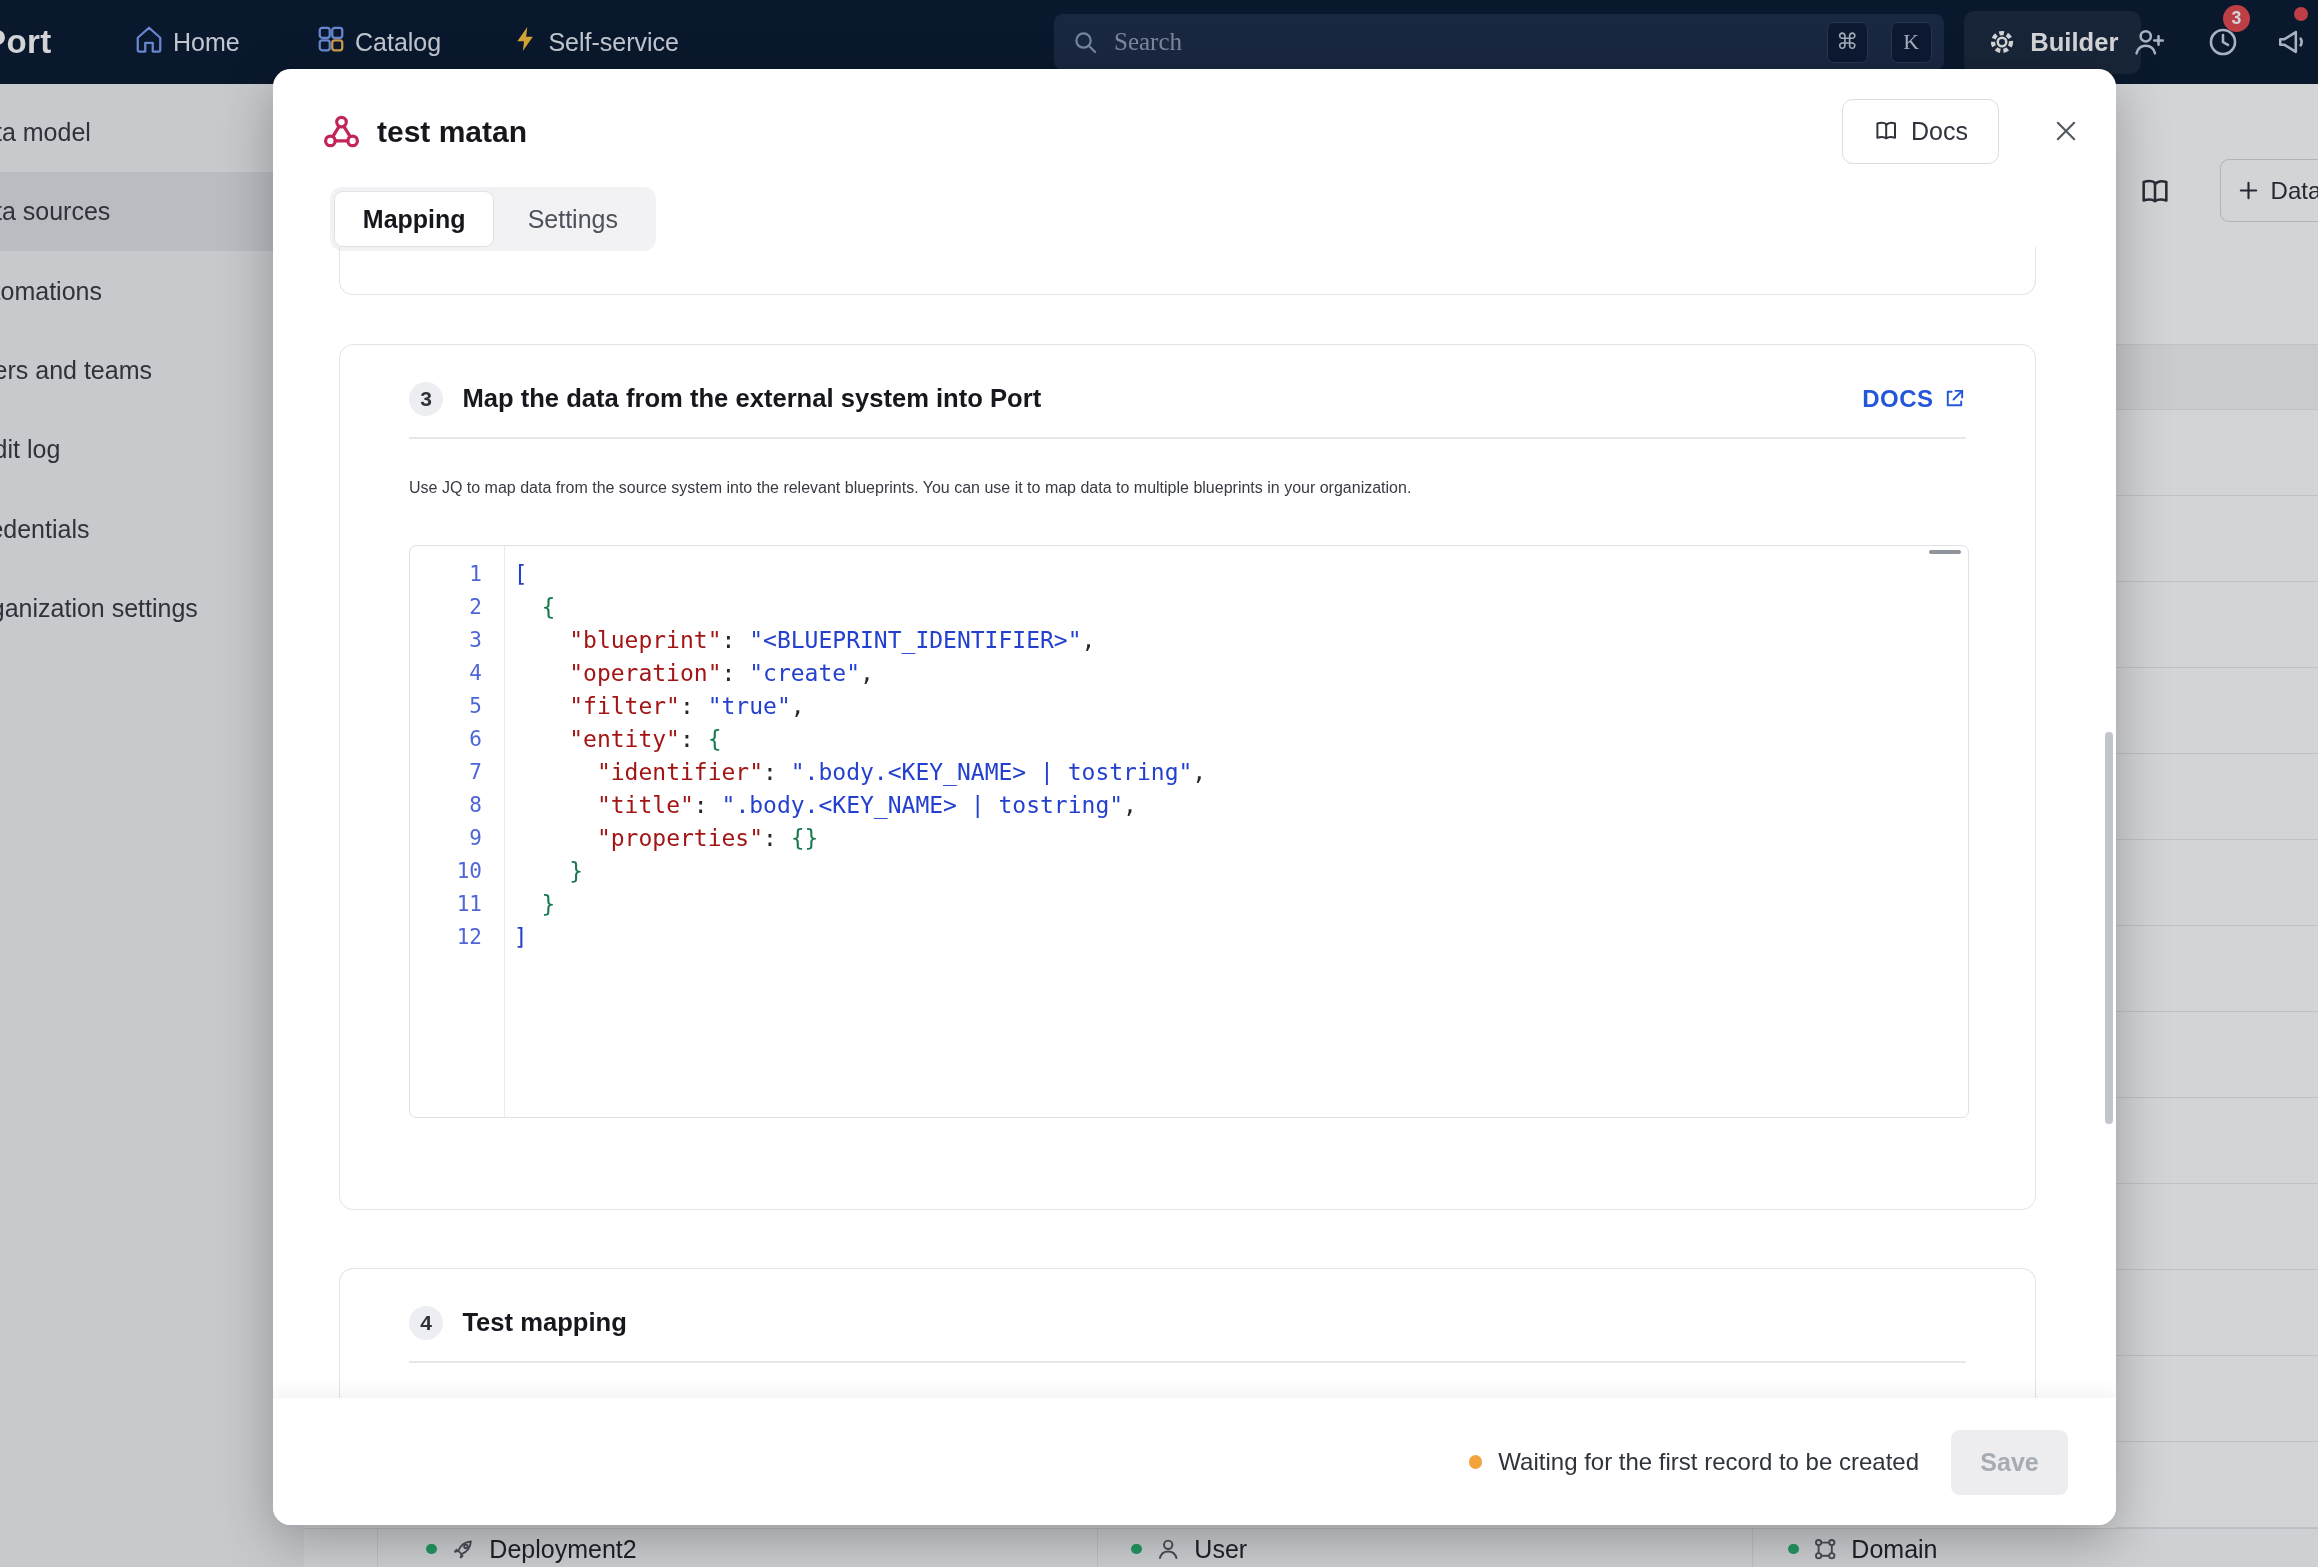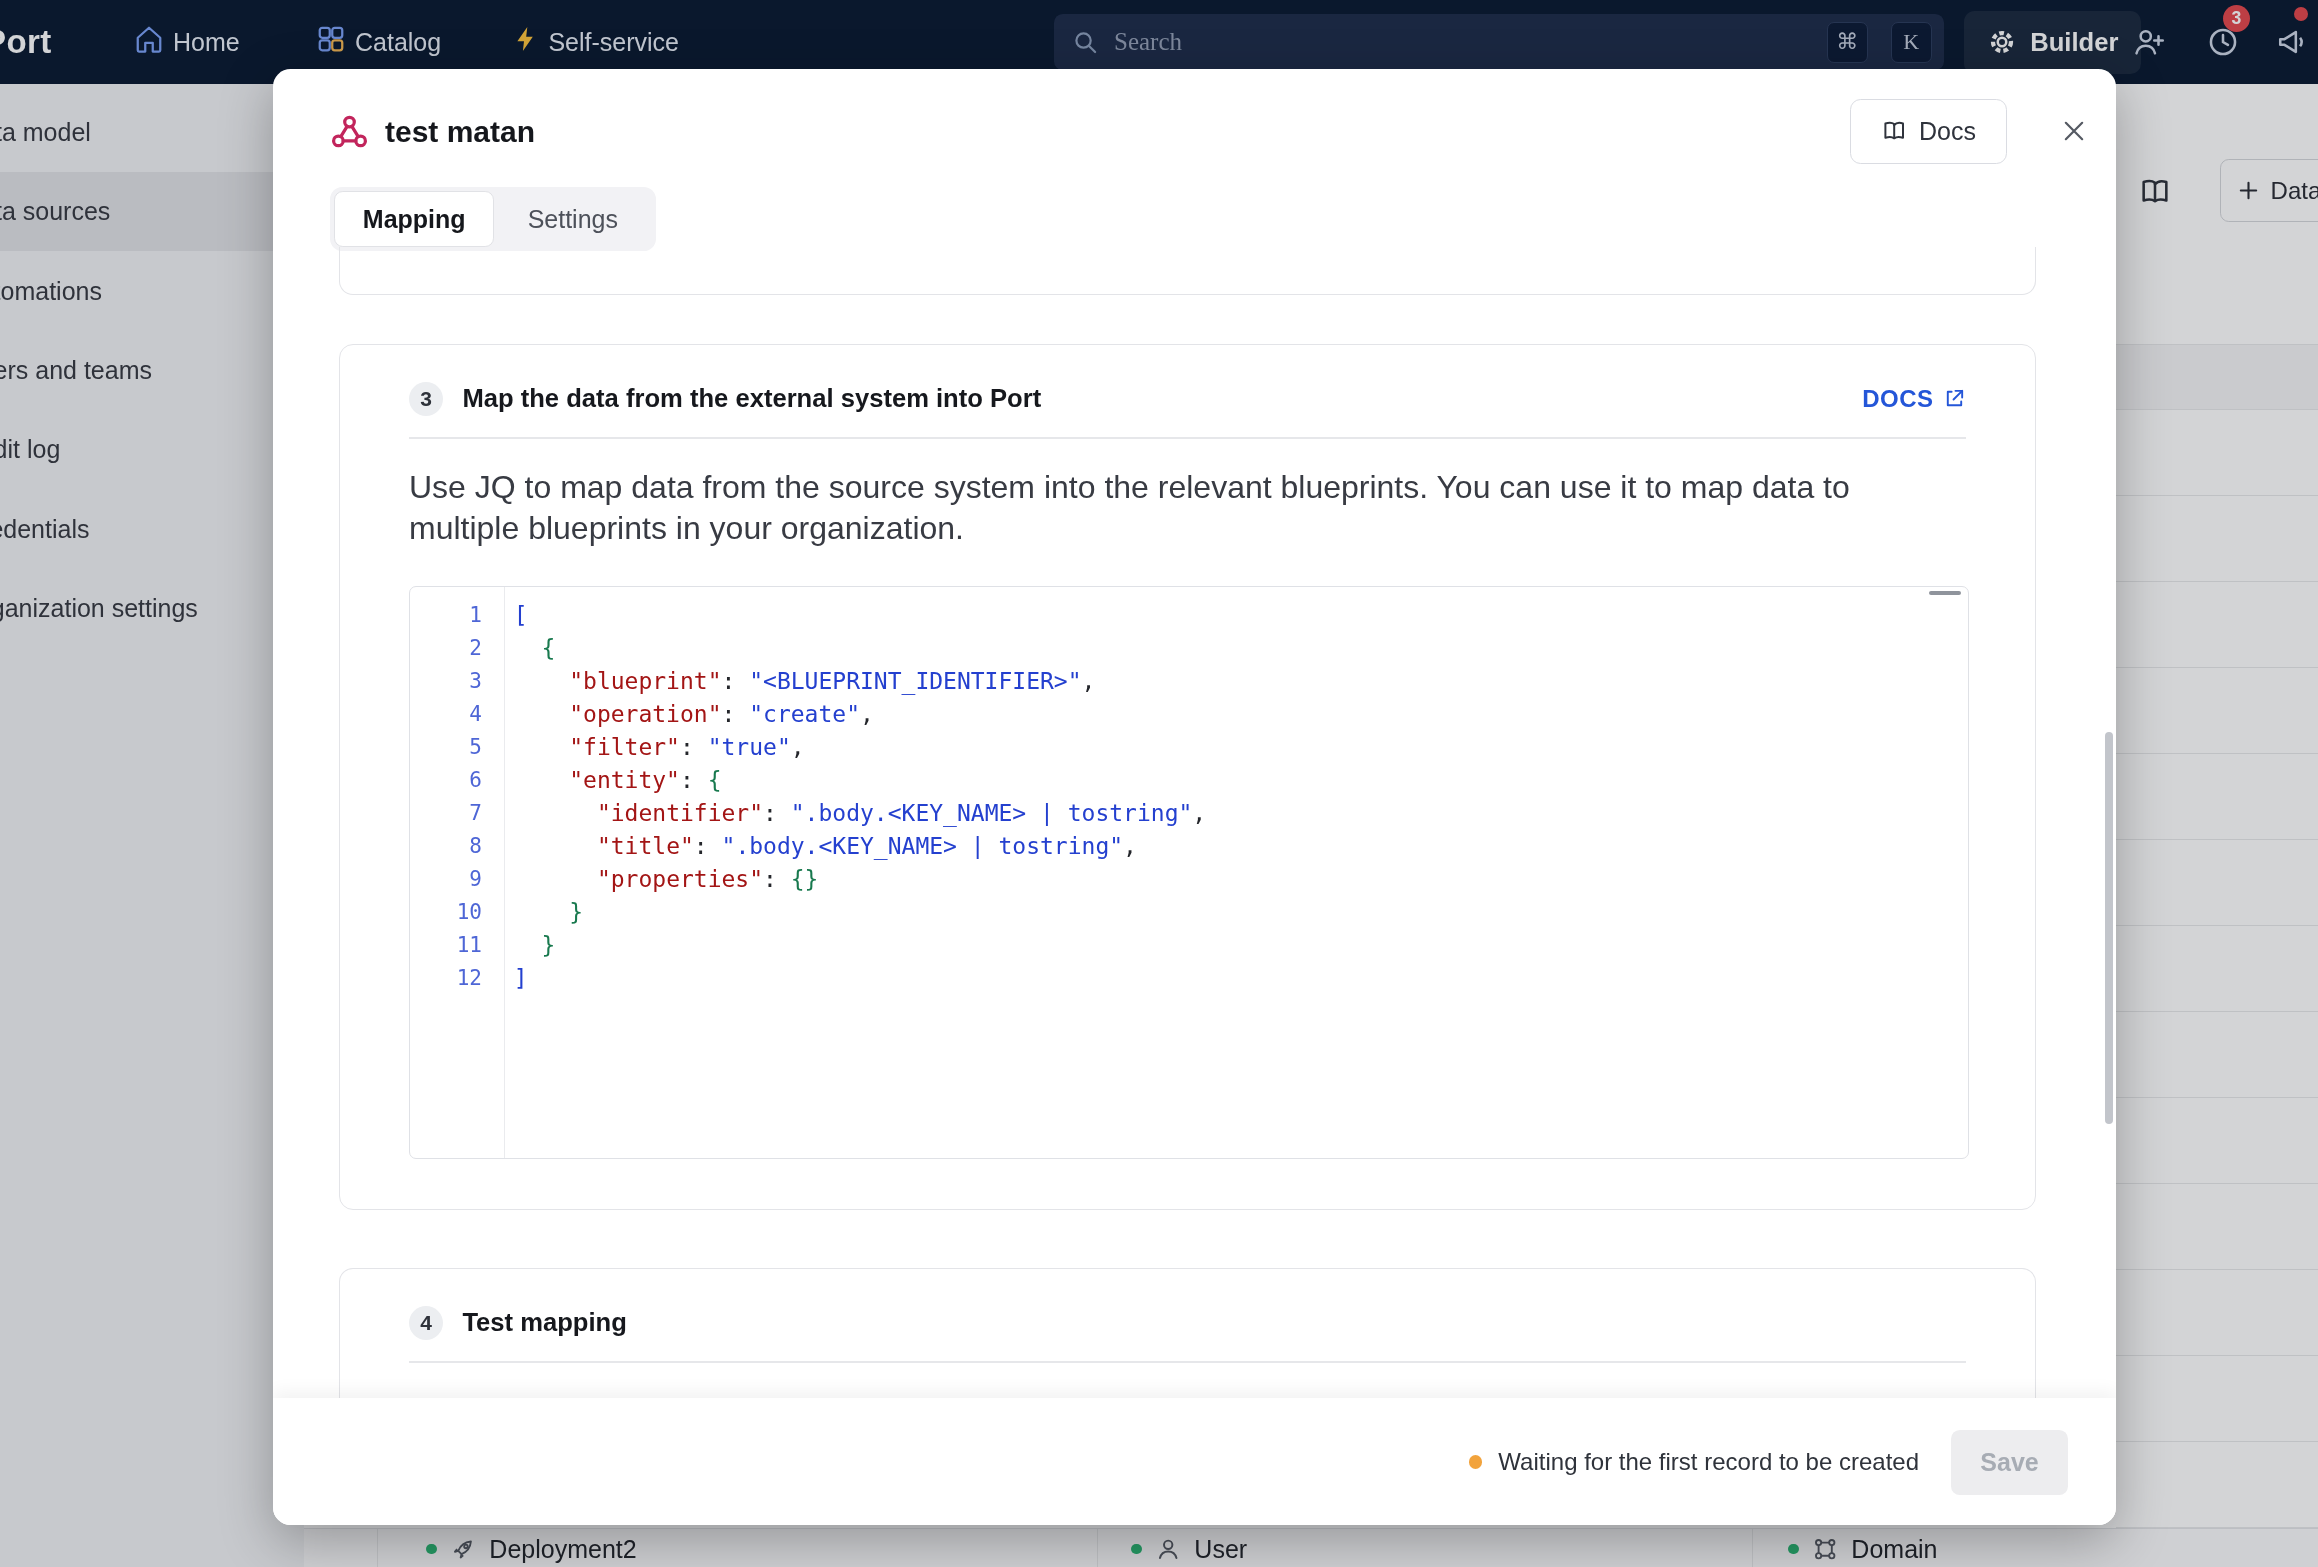--- a/index.html
+++ b/index.html
@@ -38,41 +38,41 @@
   .bottom-strip { position:absolute; left:304px; top:1528px; width:2014px; height:52px; background:#fbfbfc; border-top:1.3px solid #e3e4e8; z-index:5; }
   .vline { position:absolute; top:0; width:1.3px; height:40px; background:#e7e8ea; }
   .b-cell { position:absolute; top:0; height:40px; display:flex; align-items:center; gap:13.2px; font-size:25px; font-weight:500; color:#23262d; }
   .dot-green { width:10.6px; height:10.6px; border-radius:50%; background:#2bb673; flex:none; }
 
   
   .overlay { position:absolute; inset:0; background:rgba(13,17,27,.18); z-index:50; }
 
   
   .modal { position:absolute; left:273px; top:69px; width:1843px; height:1456px; background:#fff; border-radius:17.6px; z-index:100; box-shadow:0 16px 53px rgba(0,0,0,.28); overflow:hidden; }
-  .m-header { position:absolute; left:8px; top:0; width:100%; height:118px;padding-left:29px; }
+  .m-header { position:absolute; left:0; top:0; width:100%; height:118px;padding-left:29px; }
   .wh-icon { position:absolute; left:48px; top:42px; line-height:0; }
   .m-title { position:absolute; left:104px; top:46px; font-size:30px; font-weight:700; color:#15171c; }
   .docs-btn { position:absolute; left:1569px; top:30px; width:157px; height:65px; border:1.3px solid #dadce2; border-radius:10.6px; background:#fff; display:flex; align-items:center; justify-content:center; gap:11.5px; font-size:25px; font-weight:500; color:#2f333c; cursor:pointer; }
   .m-close { position:absolute; left:1779px; top:48px; width:30px; height:30px; cursor:pointer; line-height:0; }
 
   .tabs { position:absolute; left:57px; top:118px; width:326px; height:64px; background:#f2f2f5; border-radius:12.3px; display:flex; padding:4.4px; }
   .tab { flex:1; display:flex; align-items:center; justify-content:center; font-size:25px; border-radius:8.8px; color:#4d515a; font-weight:500; cursor:pointer; }
   .tab.active { background:#fff; border:1.3px solid #e1e2e6; color:#15171c; font-weight:600; }
 
   .card-frag { position:absolute; left:66px; top:178px; width:1697px; height:48px; border:1.3px solid #e3e4e8; border-top:none; border-radius:0 0 14px 14px; }
 
   .card { position:absolute; left:66px; width:1697px; border:1.3px solid #e3e4e8; border-radius:14px; background:#fff; padding:34px 69px 0 69px; }
   .card3 { top:275px; height:866px; }
   .card4 { top:1199px; height:257px; border-bottom:none; border-radius:14px 14px 0 0; }
   .sec-head { display:flex; align-items:center; gap:19.4px; height:39px; }
   .num-badge { width:34px; height:34px; border-radius:50%; background:#eceef1; color:#2e323a; font-size:21px; font-weight:600; display:flex; align-items:center; justify-content:center; flex:none; }
   .sec-title { font-size:25.6px; font-weight:600; color:#16181d; }
   .docs-link { margin-left:auto; display:flex; align-items:center; gap:9.7px; color:#2456d8; font-size:24px; font-weight:700; letter-spacing:0.4px; cursor:pointer; }
   .divider { height:1.3px; background:#e6e7ea; margin-top:19.4px; }
-  .sec-desc { margin-top:28px; width:1525px; font-size:32px; line-height:41px; color:#383b43; }
+  .sec-desc { margin-top:28px; width:1525px; font-size:16px; line-height:41px; color:#383b43; }
 
   .editor { position:relative; margin-top:37px; width:1560px; height:573px; border:1.3px solid #dfe1e6; border-radius:7px; display:flex; overflow:hidden; background:#fff; }
   .gutter { width:94px; padding:12.3px 22px 0 0; text-align:right; flex:none; }
   .ln { height:33px; font-family:"DejaVu Sans Mono", monospace; font-size:21px; line-height:33px; color:#4e66d6; }
   .codecol { flex:1; border-left:1.3px solid #eaebee; padding:12.3px 0 0 8.8px; }
   .cl { height:33px; font-family:"DejaVu Sans Mono", monospace; font-size:23px; line-height:33px; white-space:pre; color:#24262b; }
   .tok-b { color:#2440cf; } .tok-s { color:#2440cf; } .tok-c { color:#18794e; } .tok-k { color:#a31515; } .tok-p { color:#24262b; }
   .editor-dash { position:absolute; right:7px; top:4.4px; width:32px; height:4.4px; background:#8f949c; border-radius:2.6px; }
 
   .m-footer { position:absolute; left:0; right:0; top:1329px; height:128px; background:#fff; z-index:6; box-shadow:0 -7px 16px rgba(0,0,0,.05); display:flex; align-items:center; justify-content:flex-end; padding-right:48px; }

